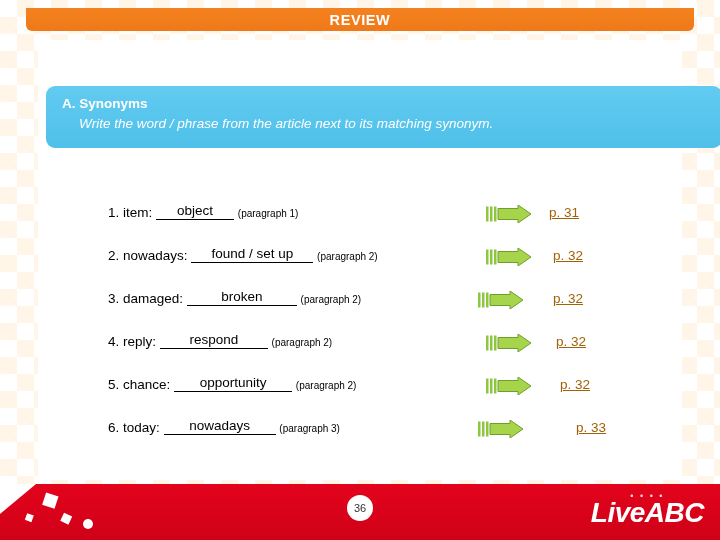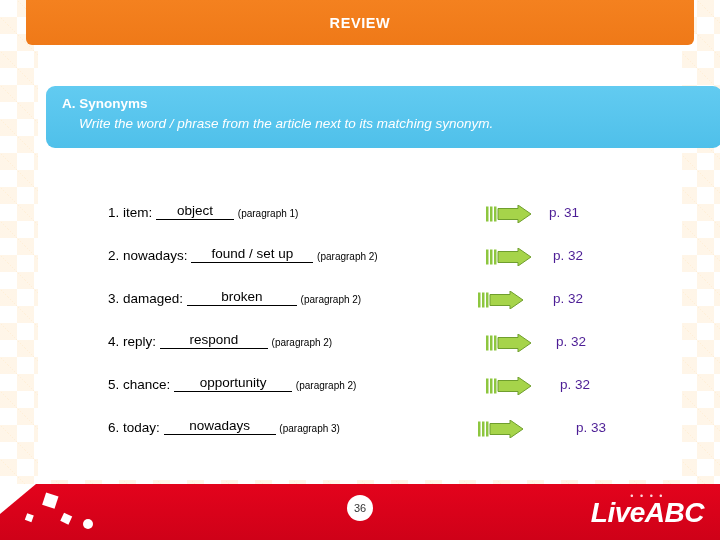--- a/index.html
+++ b/index.html
@@ -36,23 +36,23 @@
     top: 40px;
     width: 644px;
     height: 440px;
     background: #ffffff;
   }
 
   
   .header-bar {
     position: absolute;
     left: 26px;
-    top: 0px;
+    top: 8px;
     width: 668px;
-    height: 45px;
+    height: 23px;
     background: #f47b20;
     background: linear-gradient(180deg, #f4811f 0%, #ef7918 100%);
     border-radius: 0 0 6px 6px;
     color: #ffffff;
     font-size: 14.5px;
     font-weight: bold;
     letter-spacing: 0.6px;
     display: flex;
     align-items: center;
     justify-content: center;
@@ -136,21 +136,22 @@
   .arrow {
     position: absolute;
     width: 46px;
     height: 18px;
   }
   .arrow svg { display: block; }
 
   .pageref {
     position: absolute;
     font-size: 13.5px;
-    color: #4c1d95;
+    color: #a16207;
+    text-decoration: underline;
     white-space: nowrap;
   }
 
   
   .footer {
     position: absolute;
     left: 0;
     bottom: 0;
     width: 720px;
     height: 56px;

